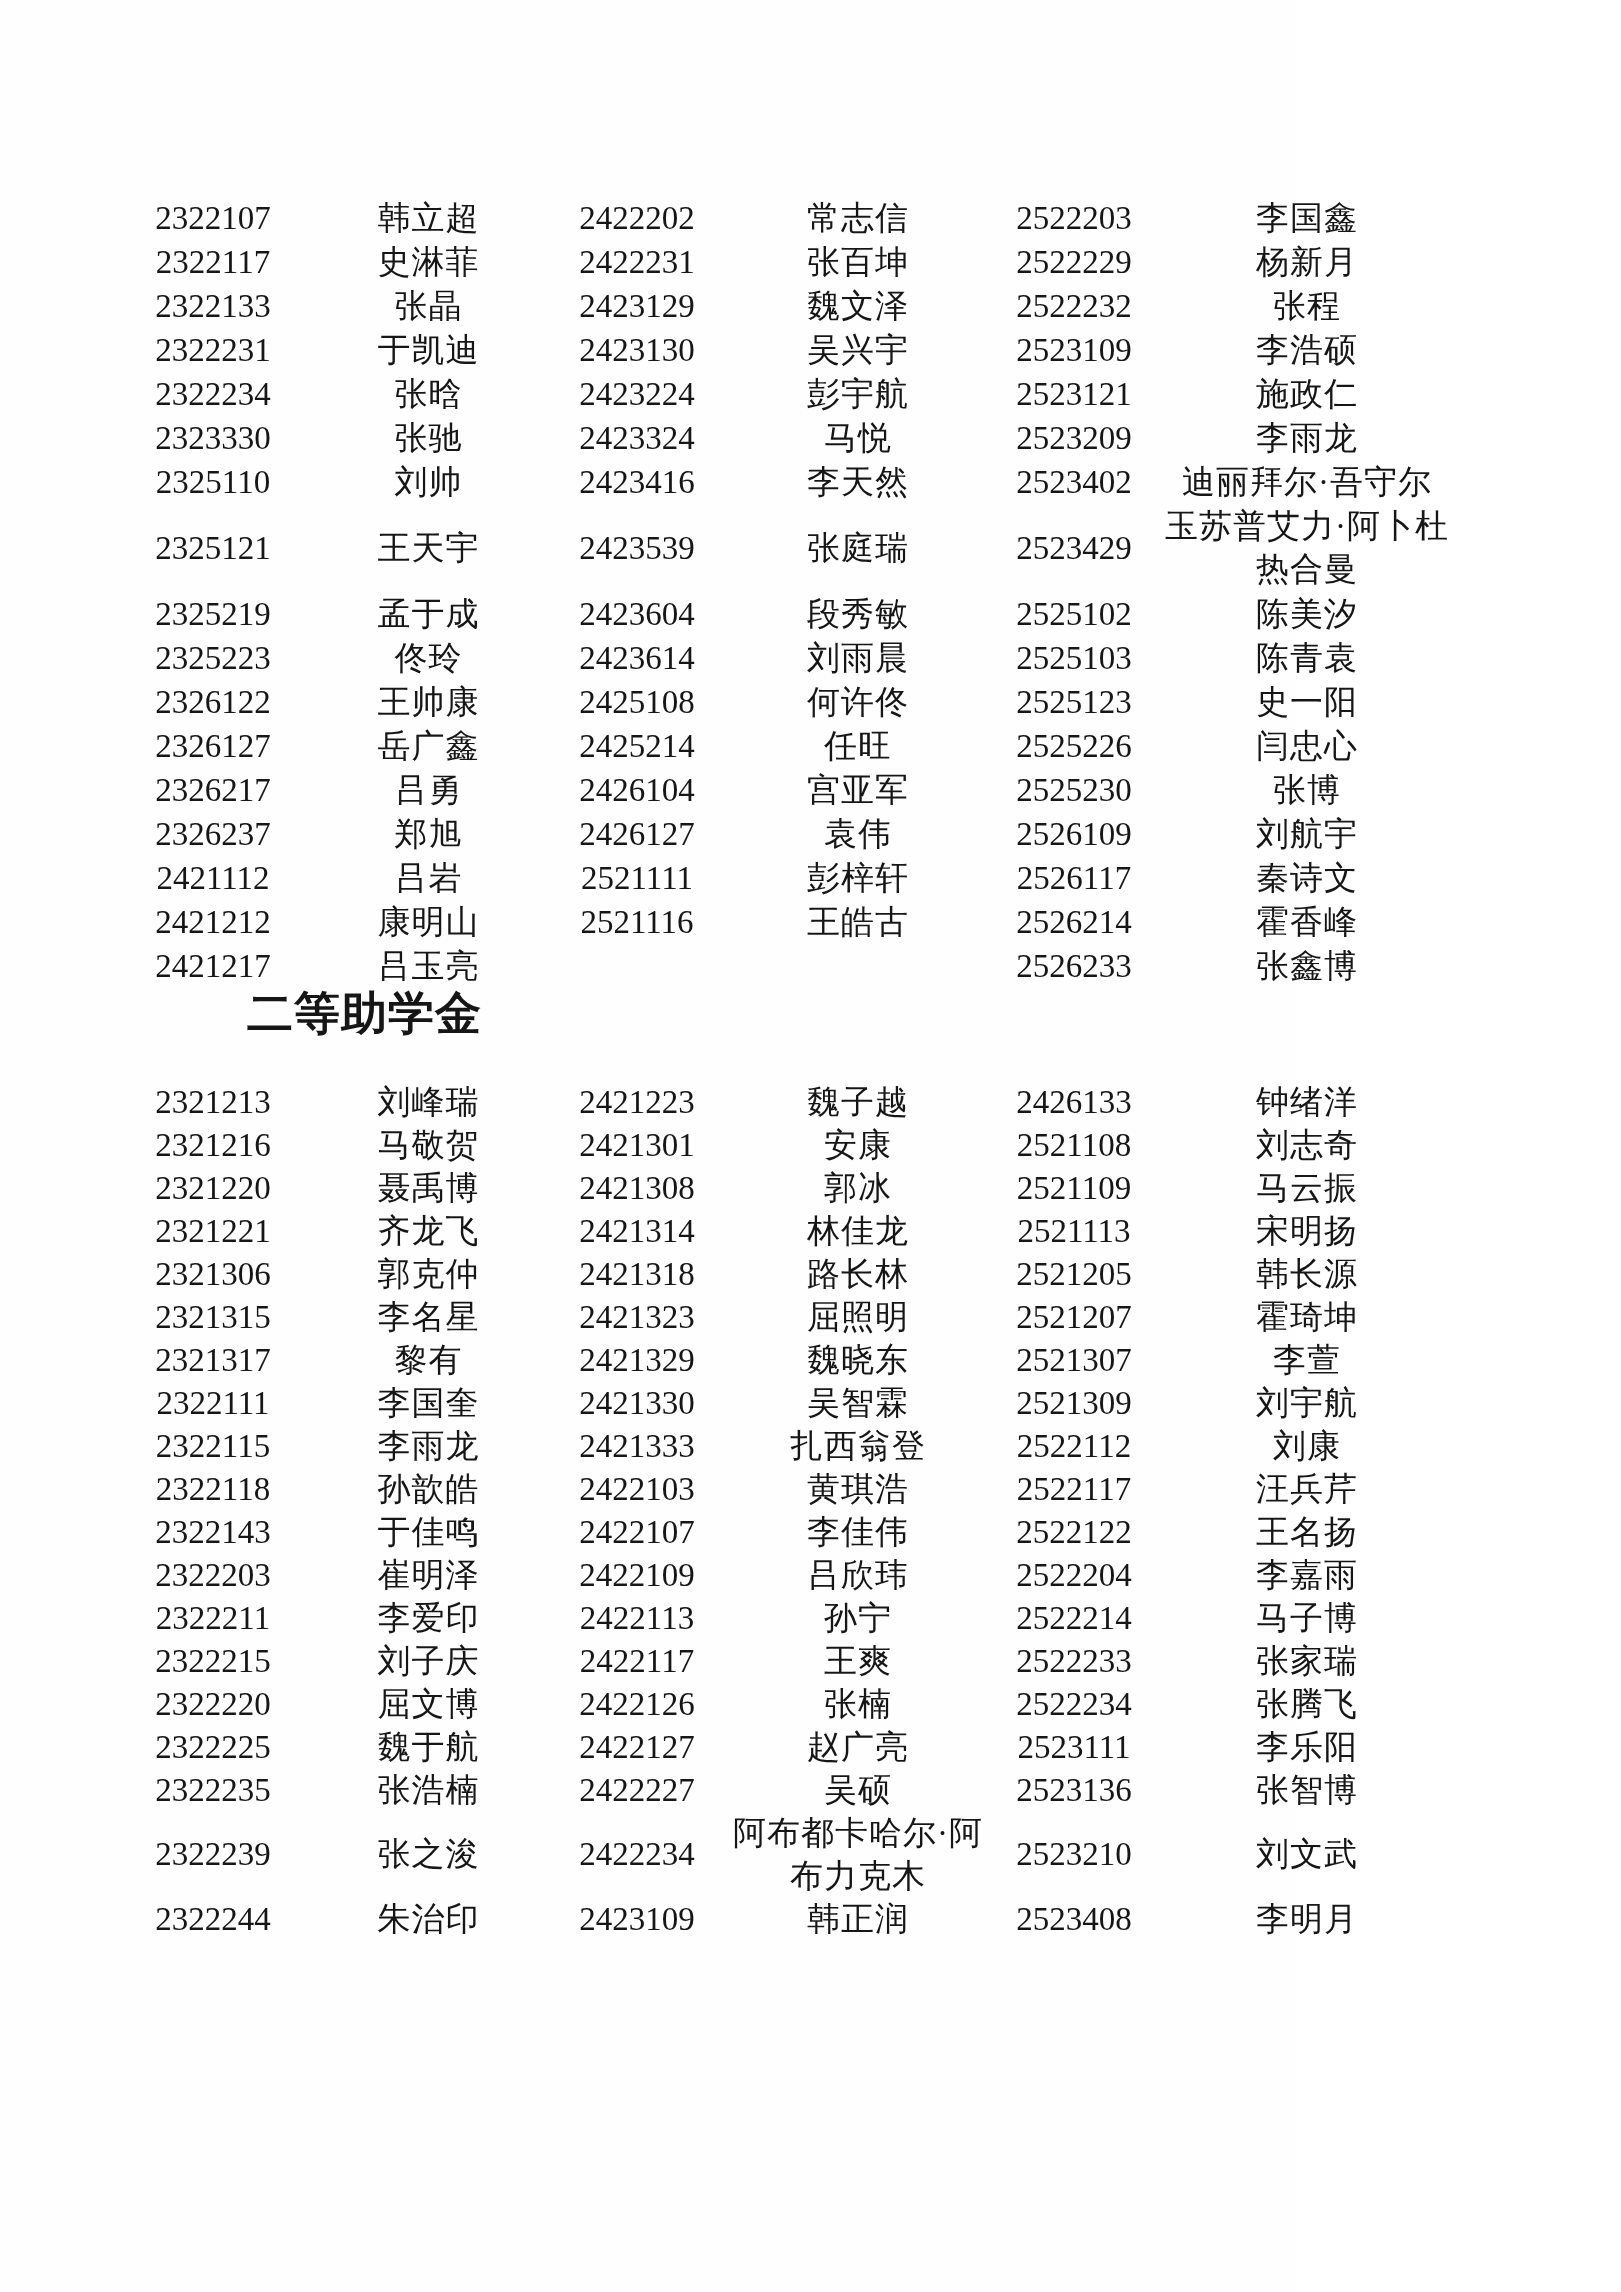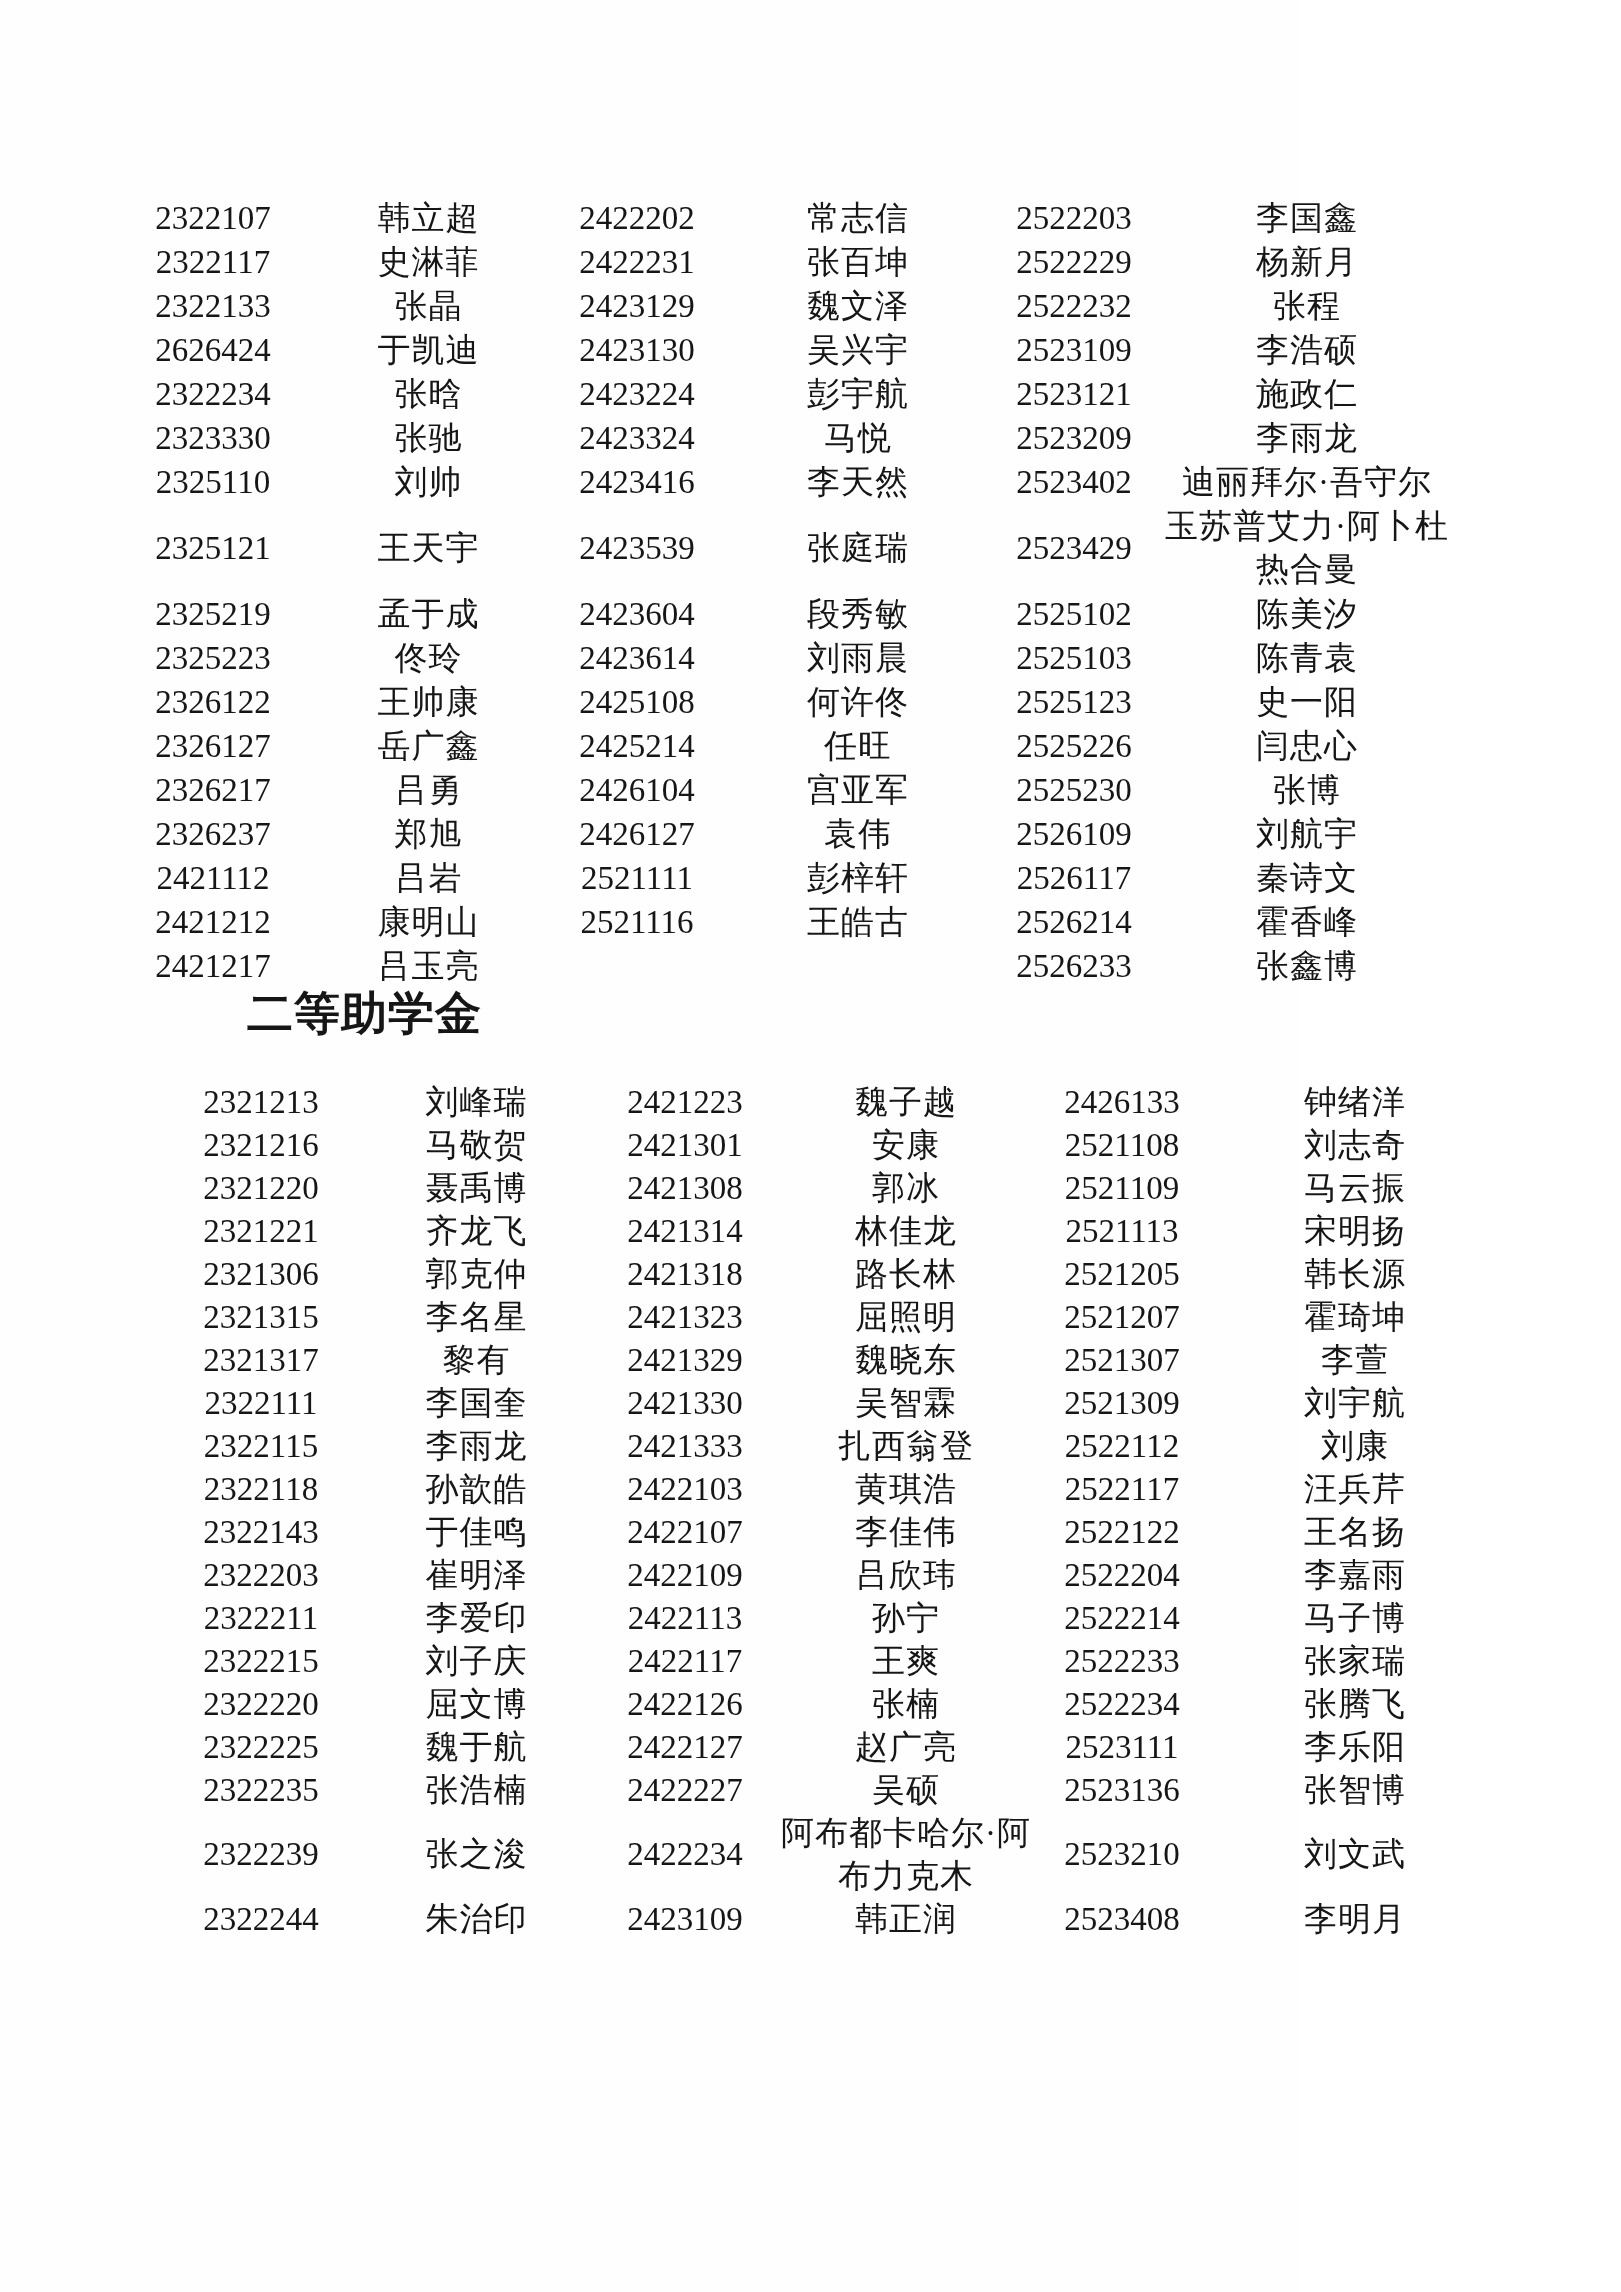--- a/index.html
+++ b/index.html
@@ -55,21 +55,20 @@
   .section-heading {
     margin-top: 3.9px;
     padding-left: 247px;
     font-size: 46px;
     line-height: 43px;
     font-weight: bold;
     letter-spacing: 1px;
   }
   .tier2-wrap {
     margin-top: 46px;
-    padding-left: 48px;
   }
 </style>
 </head>
 <body>
 
 <div class="sheet">
 
   <table class="roster tier1">
     <colgroup>
       <col style="width:196px">
@@ -98,21 +97,21 @@
         </tr>
         <tr>
           <td class="id-cell">2322133</td>
           <td class="name-cell">张晶</td>
           <td class="id-cell">2423129</td>
           <td class="name-cell">魏文泽</td>
           <td class="id-cell">2522232</td>
           <td class="name-cell">张程</td>
         </tr>
         <tr>
-          <td class="id-cell">2626424</td>
+          <td class="id-cell">2322231</td>
           <td class="name-cell">于凯迪</td>
           <td class="id-cell">2423130</td>
           <td class="name-cell">吴兴宇</td>
           <td class="id-cell">2523109</td>
           <td class="name-cell">李浩硕</td>
         </tr>
         <tr>
           <td class="id-cell">2322234</td>
           <td class="name-cell">张晗</td>
           <td class="id-cell">2423224</td>

